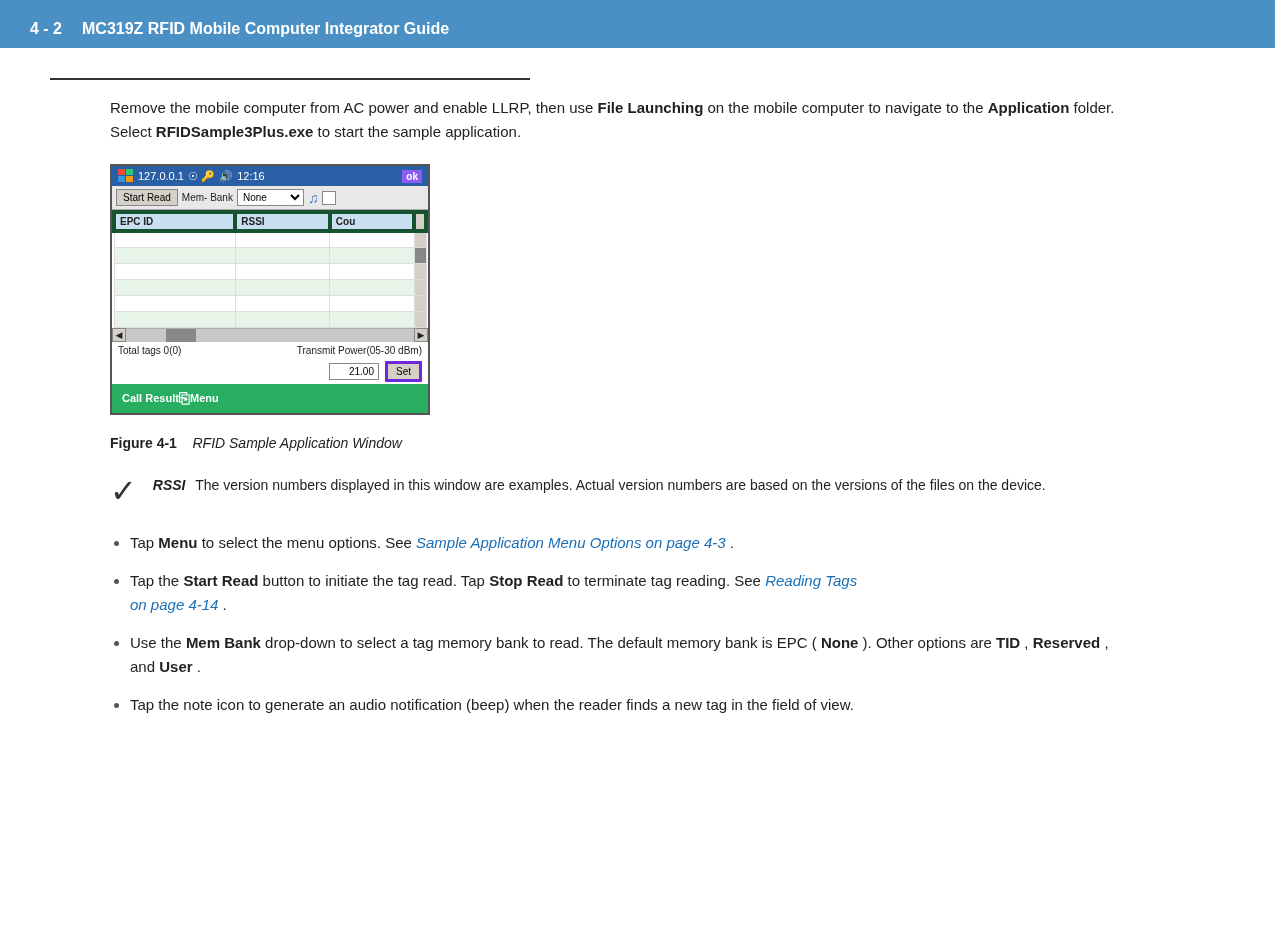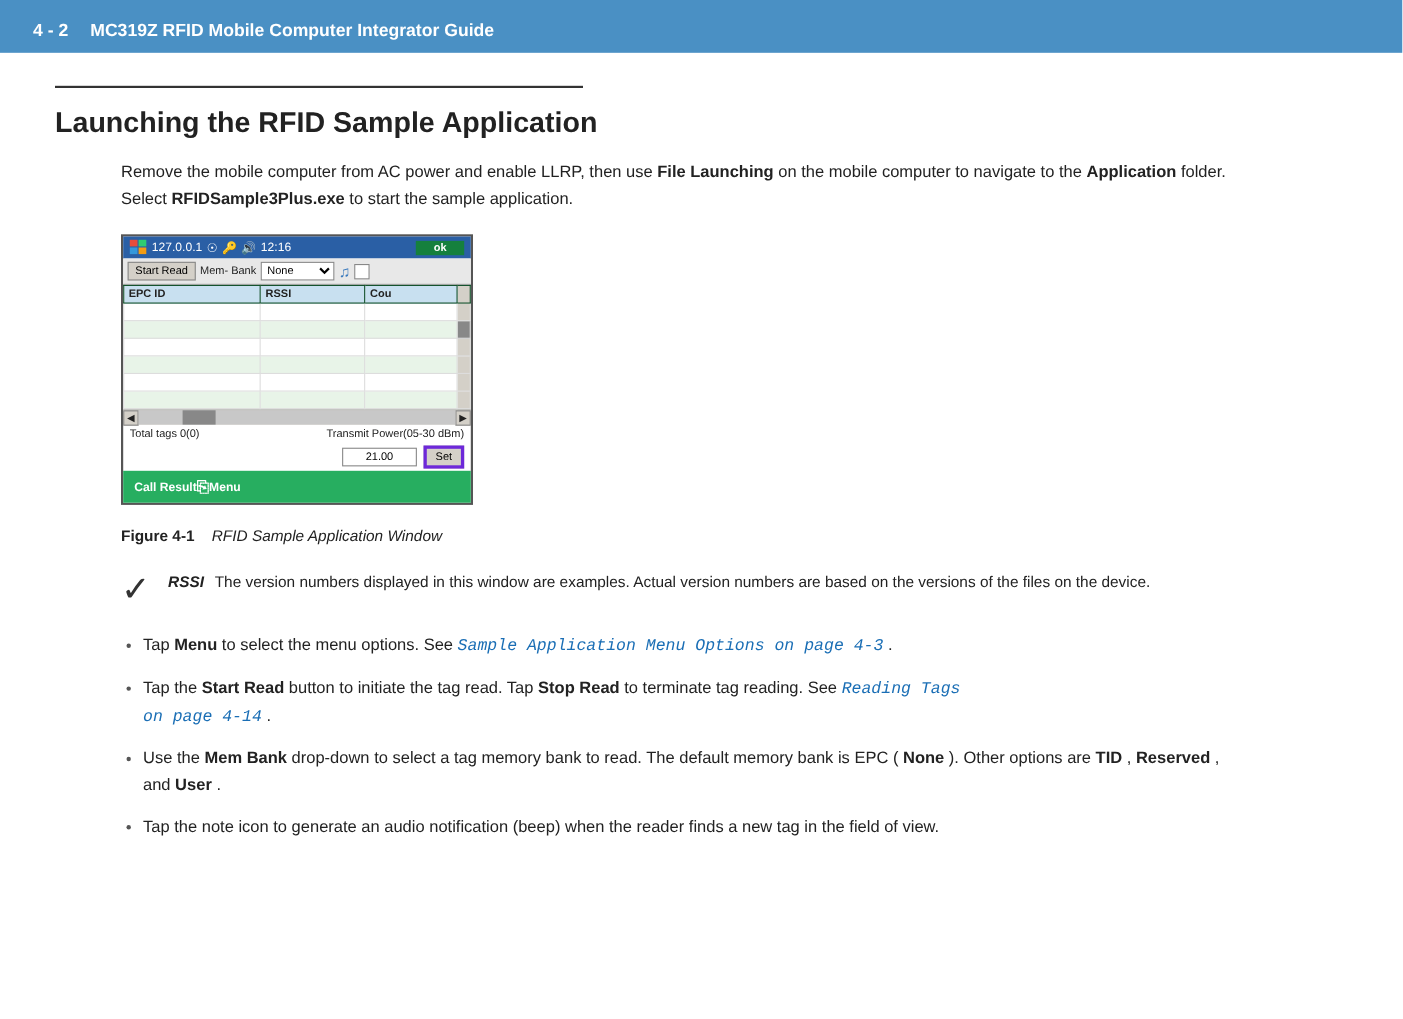--- a/index.html
+++ b/index.html
@@ -93,23 +93,23 @@
       height: 14px;
       display: inline-flex;
       flex-wrap: wrap;
     }
     .flag-q1 { background: #e74c3c; width: 7px; height: 6px; }
     .flag-q2 { background: #2ecc71; width: 7px; height: 6px; margin-left: 1px; }
     .flag-q3 { background: #3498db; width: 7px; height: 6px; }
     .flag-q4 { background: #f39c12; width: 7px; height: 6px; margin-left: 1px; }
 
     .ok-badge {
-      background: #15803d;
+      background: #8b5cf6;
       color: #fff;
-      padding: 1px 16px;
+      padding: 1px 4px;
       font-size: 10px;
       font-weight: bold;
     }
 
     
     .device-toolbar {
       display: flex;
       align-items: center;
       border-bottom: 1px solid #aaa;
       padding: 3px 4px;
@@ -142,21 +142,21 @@
       border: 1px solid #888;
       background: #fff;
     }
     .device-table {
       width: 100%;
       border-collapse: collapse;
       font-size: 10px;
     }
     .device-table th {
       background: #c8e0f0;
-      border: 1px solid #14532d;
+      border: 4px solid #14532d;
       padding: 2px 4px;
       text-align: left;
       font-weight: bold;
     }
     .device-table td {
       border: 1px solid #ddd;
       padding: 2px 4px;
       height: 16px;
     }
     .device-table tr:nth-child(even) td {
@@ -212,25 +212,25 @@
 
     
     .device-power-row {
       display: flex;
       justify-content: flex-end;
       align-items: center;
       padding: 2px 6px;
       gap: 6px;
     }
     .power-input {
-      width: 68px;
+      width: 50px;
       border: 1px solid #888;
       padding: 2px 4px;
       font-size: 10px;
-      text-align: center;
+      text-align: right;
     }
     .set-btn {
       background: #d4d0c8;
       border: 3px solid #6d28d9;
       padding: 2px 8px;
       font-size: 10px;
     }
 
     
     .device-readtime {
@@ -302,35 +302,33 @@
       font-size: 15px;
       list-style-type: disc;
     }
     .bullet-list li::marker {
       color: #555;
     }
     a.link-blue {
       color: #1a6eb5;
       text-decoration: none;
       font-style: italic;
-      font-family: Liberation Mono, monospace;
     }
   </style>
 </head>
 <body>
 
 <div class="header-bar">
   <span class="header-chapter">4 - 2</span>
   <span>MC319Z RFID Mobile Computer Integrator Guide</span>
 </div>
 
 <div class="main-content">
 
   <hr class="section-rule">
-  <h1 class="section-title">Launching the RFID Sample Application</h1>
 
   <p class="intro-text">
     <span>Remove the mobile computer from AC power and enable LLRP, then use </span>
     <strong>File Launching</strong>
     <span> on the mobile computer to navigate to the </span>
     <strong>Application</strong>
     <span> folder. Select </span>
     <strong>RFIDSample3Plus.exe</strong>
     <span> to start the sample application.</span>
   </p>

